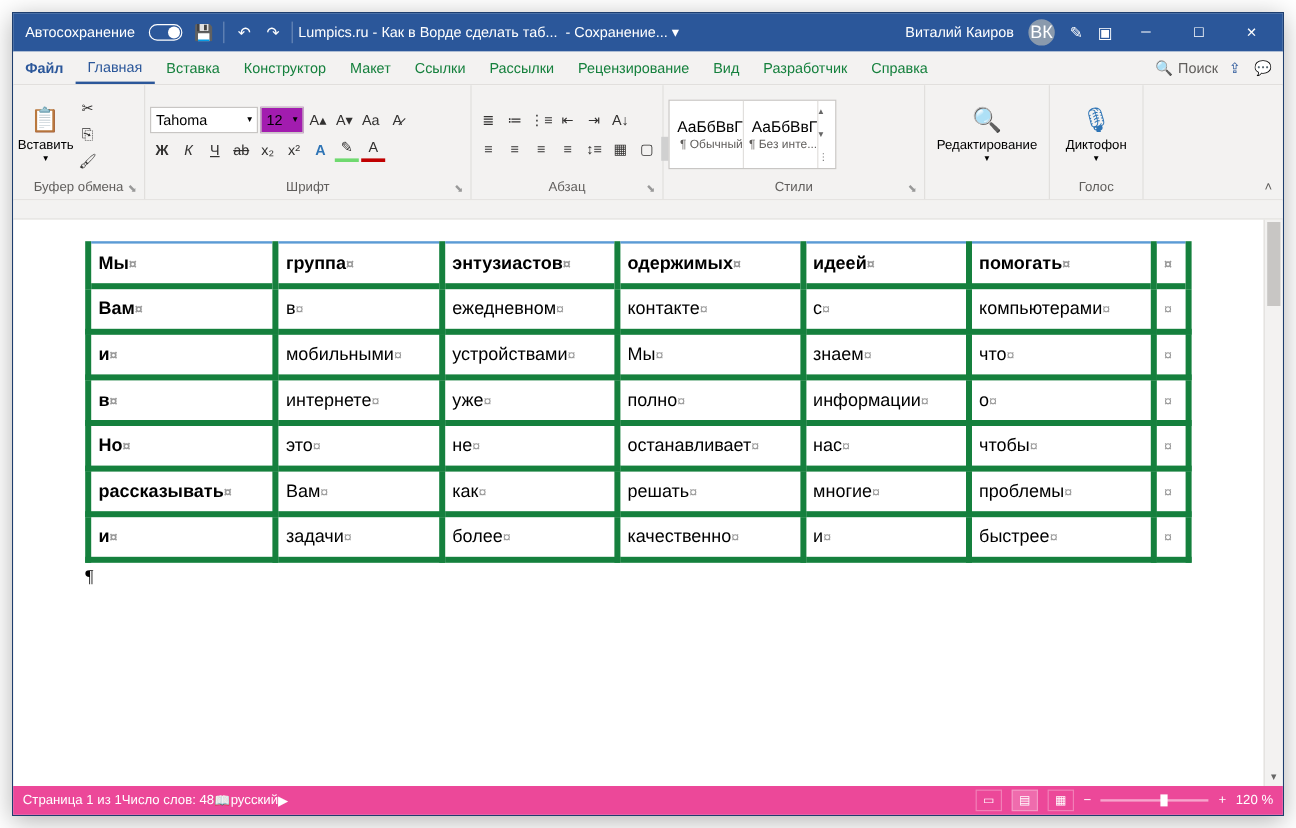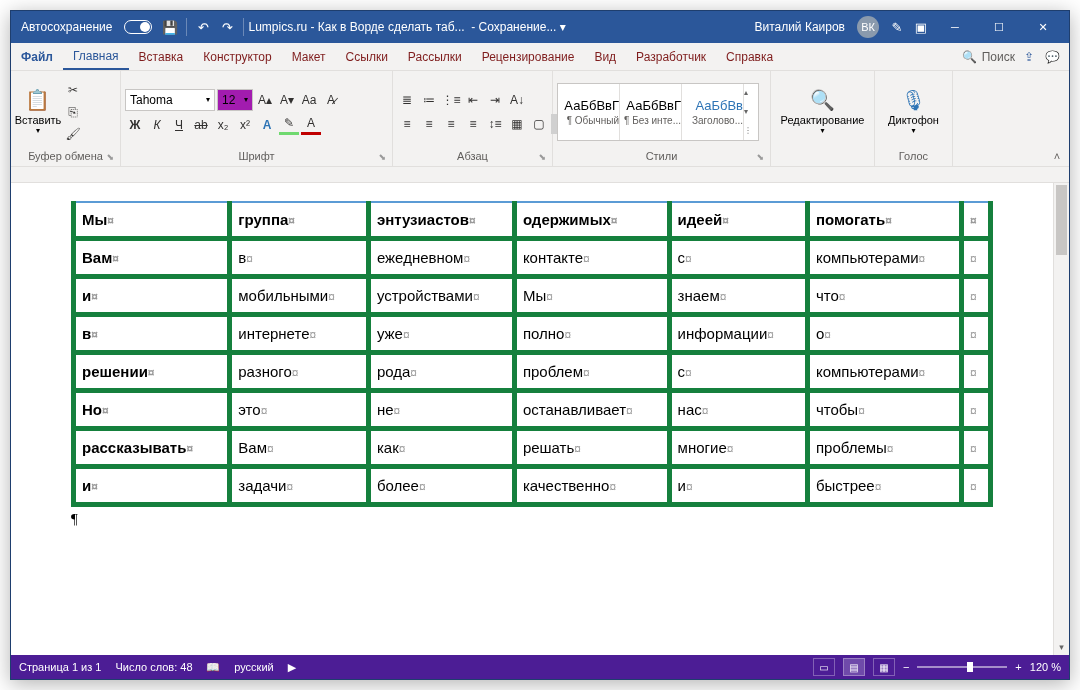--- a/index.html
+++ b/index.html
@@ -6,25 +6,25 @@
 body { background: #fff; width: 1080px; height: 690px; overflow: hidden; }
 .window { width: 1060px; height: 670px; margin: 10px; border: 1px solid #1e3e6e; box-shadow: 0 4px 20px rgba(0,0,0,.3); background: #fff; display: flex; flex-direction: column; position: relative; }
 .titlebar { background: #2b579a; height: 32px; display: flex; align-items: center; color: #fff; font-size: 12px; padding: 0 4px; }
 .titlebar .autosave { padding: 0 6px; }
 .toggle { width: 28px; height: 14px; border: 1px solid #fff; border-radius: 7px; display: inline-flex; align-items: center; justify-content: flex-end; padding: 1px; margin: 0 6px; }
 .toggle .knob { width: 10px; height: 10px; background: #fff; border-radius: 50%; }
 .tb-icon { width: 24px; height: 24px; display: flex; align-items: center; justify-content: center; color: #fff; font-size: 13px; }
 .tb-sep { width: 1px; height: 18px; background: rgba(255,255,255,.3); margin: 0 4px; }
 .tb-title { flex: 1; overflow: hidden; white-space: nowrap; }
 .tb-user { padding: 0 6px; }
-.avatar { width: 22px; height: 22px; border-radius: 50%; background: #8a9aad; color: #fff; font-size: 11px; display: flex; align-items: center; justify-content: center; margin: 0 6px; }
+.avatar { width: 22px; height: 22px; border-radius: 50%; background: #8a9aad; color: #fff; font-size: 15px; display: flex; align-items: center; justify-content: center; margin: 0 6px; }
 .winbtn { width: 44px; height: 32px; display: flex; align-items: center; justify-content: center; color: #fff; font-size: 11px; }
 .winbtn.close { background: transparent; }
 .menubar { background: #f3f2f1; height: 28px; display: flex; align-items: center; font-size: 12px; border-bottom: 1px solid #e1dfdd; }
-.menu-item { padding: 0 10px; height: 100%; display: flex; align-items: center; color: #7f1d1d; }
+.menu-item { padding: 0 10px; height: 100%; display: flex; align-items: center; color: #15803d; }
 .menu-item.active { border-bottom: 2px solid #2b579a; color: #2b579a; }
 .menu-item.file { color: #2b579a; font-weight: 600; }
 .menu-right { margin-left: auto; display: flex; align-items: center; gap: 4px; padding-right: 6px; }
 .search { display: flex; align-items: center; gap: 4px; color: #605e5c; font-size: 12px; }
 .ribbon { background: #f3f2f1; height: 96px; display: flex; border-bottom: 1px solid #e1dfdd; font-size: 11px; }
 .rgroup { border-right: 1px solid #e1dfdd; display: flex; flex-direction: column; padding: 2px 4px; }
 .rgroup .body { flex: 1; display: flex; align-items: center; gap: 2px; }
 .rgroup .label { text-align: center; color: #605e5c; font-size: 11px; padding-bottom: 2px; position: relative; }
 .rgroup .label .dlg { position: absolute; right: 2px; bottom: 2px; font-size: 9px; color: #999; }
 .bigbtn { display: flex; flex-direction: column; align-items: center; justify-content: center; width: 46px; height: 64px; }
@@ -46,21 +46,21 @@
 .page-scroll { flex: 1; background: #fff; overflow: auto; padding: 18px 60px; }
 .vscroll { width: 16px; background: #f3f2f1; border-left: 1px solid #e1dfdd; position: relative; }
 .vscroll .thumb { position: absolute; left: 2px; right: 2px; top: 2px; height: 70px; background: #c8c6c4; }
 .vscroll .arrow { position: absolute; left: 0; right: 0; height: 16px; display: flex; align-items: center; justify-content: center; font-size: 9px; color: #666; }
 .vscroll .arrow.down { bottom: 0; }
 table.doc { border-collapse: collapse; width: 100%; font-family: Tahoma, sans-serif; font-size: 15px; }
 table.doc td { border: 5px solid #15803d; padding: 8px 6px; vertical-align: top; color: #000; }
 table.doc tr:first-child td { border-top: 2px solid #5b9bd5; border-bottom: 1px solid #5b9bd5; font-weight: bold; }
 table.doc td:first-child { font-weight: bold; }
 .pilcrow { font-family: Tahoma; font-size: 15px; margin-top: 4px; }
-.statusbar { height: 24px; background: #4c1d95; color: #fff; font-size: 11px; display: flex; align-items: center; padding: 0 8px; gap: 14px; }
+.statusbar { height: 24px; background: #ec4899; color: #fff; font-size: 11px; display: flex; align-items: center; padding: 0 8px; }
 .statusbar .right { margin-left: auto; display: flex; align-items: center; gap: 8px; }
 .viewbtn { width: 22px; height: 18px; display: flex; align-items: center; justify-content: center; border: 1px solid rgba(255,255,255,.3); font-size: 10px; }
 .viewbtn.active { background: rgba(255,255,255,.2); }
 .zoom-slider { width: 90px; height: 2px; background: rgba(255,255,255,.5); position: relative; }
 .zoom-slider .h { position: absolute; left: 55%; top: -4px; width: 6px; height: 10px; background: #fff; }
 .mark { color: #999; font-size: 12px; }
 </style>
 </head>
 <body>
 
@@ -200,24 +200,20 @@
       <div class="body">
         <div class="style-gal">
           <div class="style-item">
               <span class="prev">АаБбВвГ</span>
               <span class="nm">¶ Обычный</span>
             </div>
           <div class="style-item">
               <span class="prev">АаБбВвГ</span>
               <span class="nm">¶ Без инте...</span>
             </div>
-          <div class="style-item blue">
-              <span class="prev">АаБбВв</span>
-              <span class="nm">Заголово...</span>
-            </div>
           <div style="width:14px;display:flex;flex-direction:column;justify-content:space-around;font-size:8px;color:#666">
               <span>▴</span>
               <span>▾</span>
               <span>⋮</span>
             </div>
         </div>
       </div>
       <div class="label"><span>Стили</span><span class="dlg">⬊</span></div>
     </div>
 
@@ -279,29 +275,20 @@
               <td>что<span class="mark">¤</span></td>
               <td><span class="mark">¤</span></td>
             </tr>
             <tr>
               <td>в<span class="mark">¤</span></td>
               <td>интернете<span class="mark">¤</span></td>
               <td>уже<span class="mark">¤</span></td>
               <td>полно<span class="mark">¤</span></td>
               <td>информации<span class="mark">¤</span></td>
               <td>о<span class="mark">¤</span></td>
-              <td><span class="mark">¤</span></td>
-            </tr>
-            <tr>
-              <td>решении<span class="mark">¤</span></td>
-              <td>разного<span class="mark">¤</span></td>
-              <td>рода<span class="mark">¤</span></td>
-              <td>проблем<span class="mark">¤</span></td>
-              <td>с<span class="mark">¤</span></td>
-              <td>компьютерами<span class="mark">¤</span></td>
               <td><span class="mark">¤</span></td>
             </tr>
             <tr>
               <td>Но<span class="mark">¤</span></td>
               <td>это<span class="mark">¤</span></td>
               <td>не<span class="mark">¤</span></td>
               <td>останавливает<span class="mark">¤</span></td>
               <td>нас<span class="mark">¤</span></td>
               <td>чтобы<span class="mark">¤</span></td>
               <td><span class="mark">¤</span></td>

